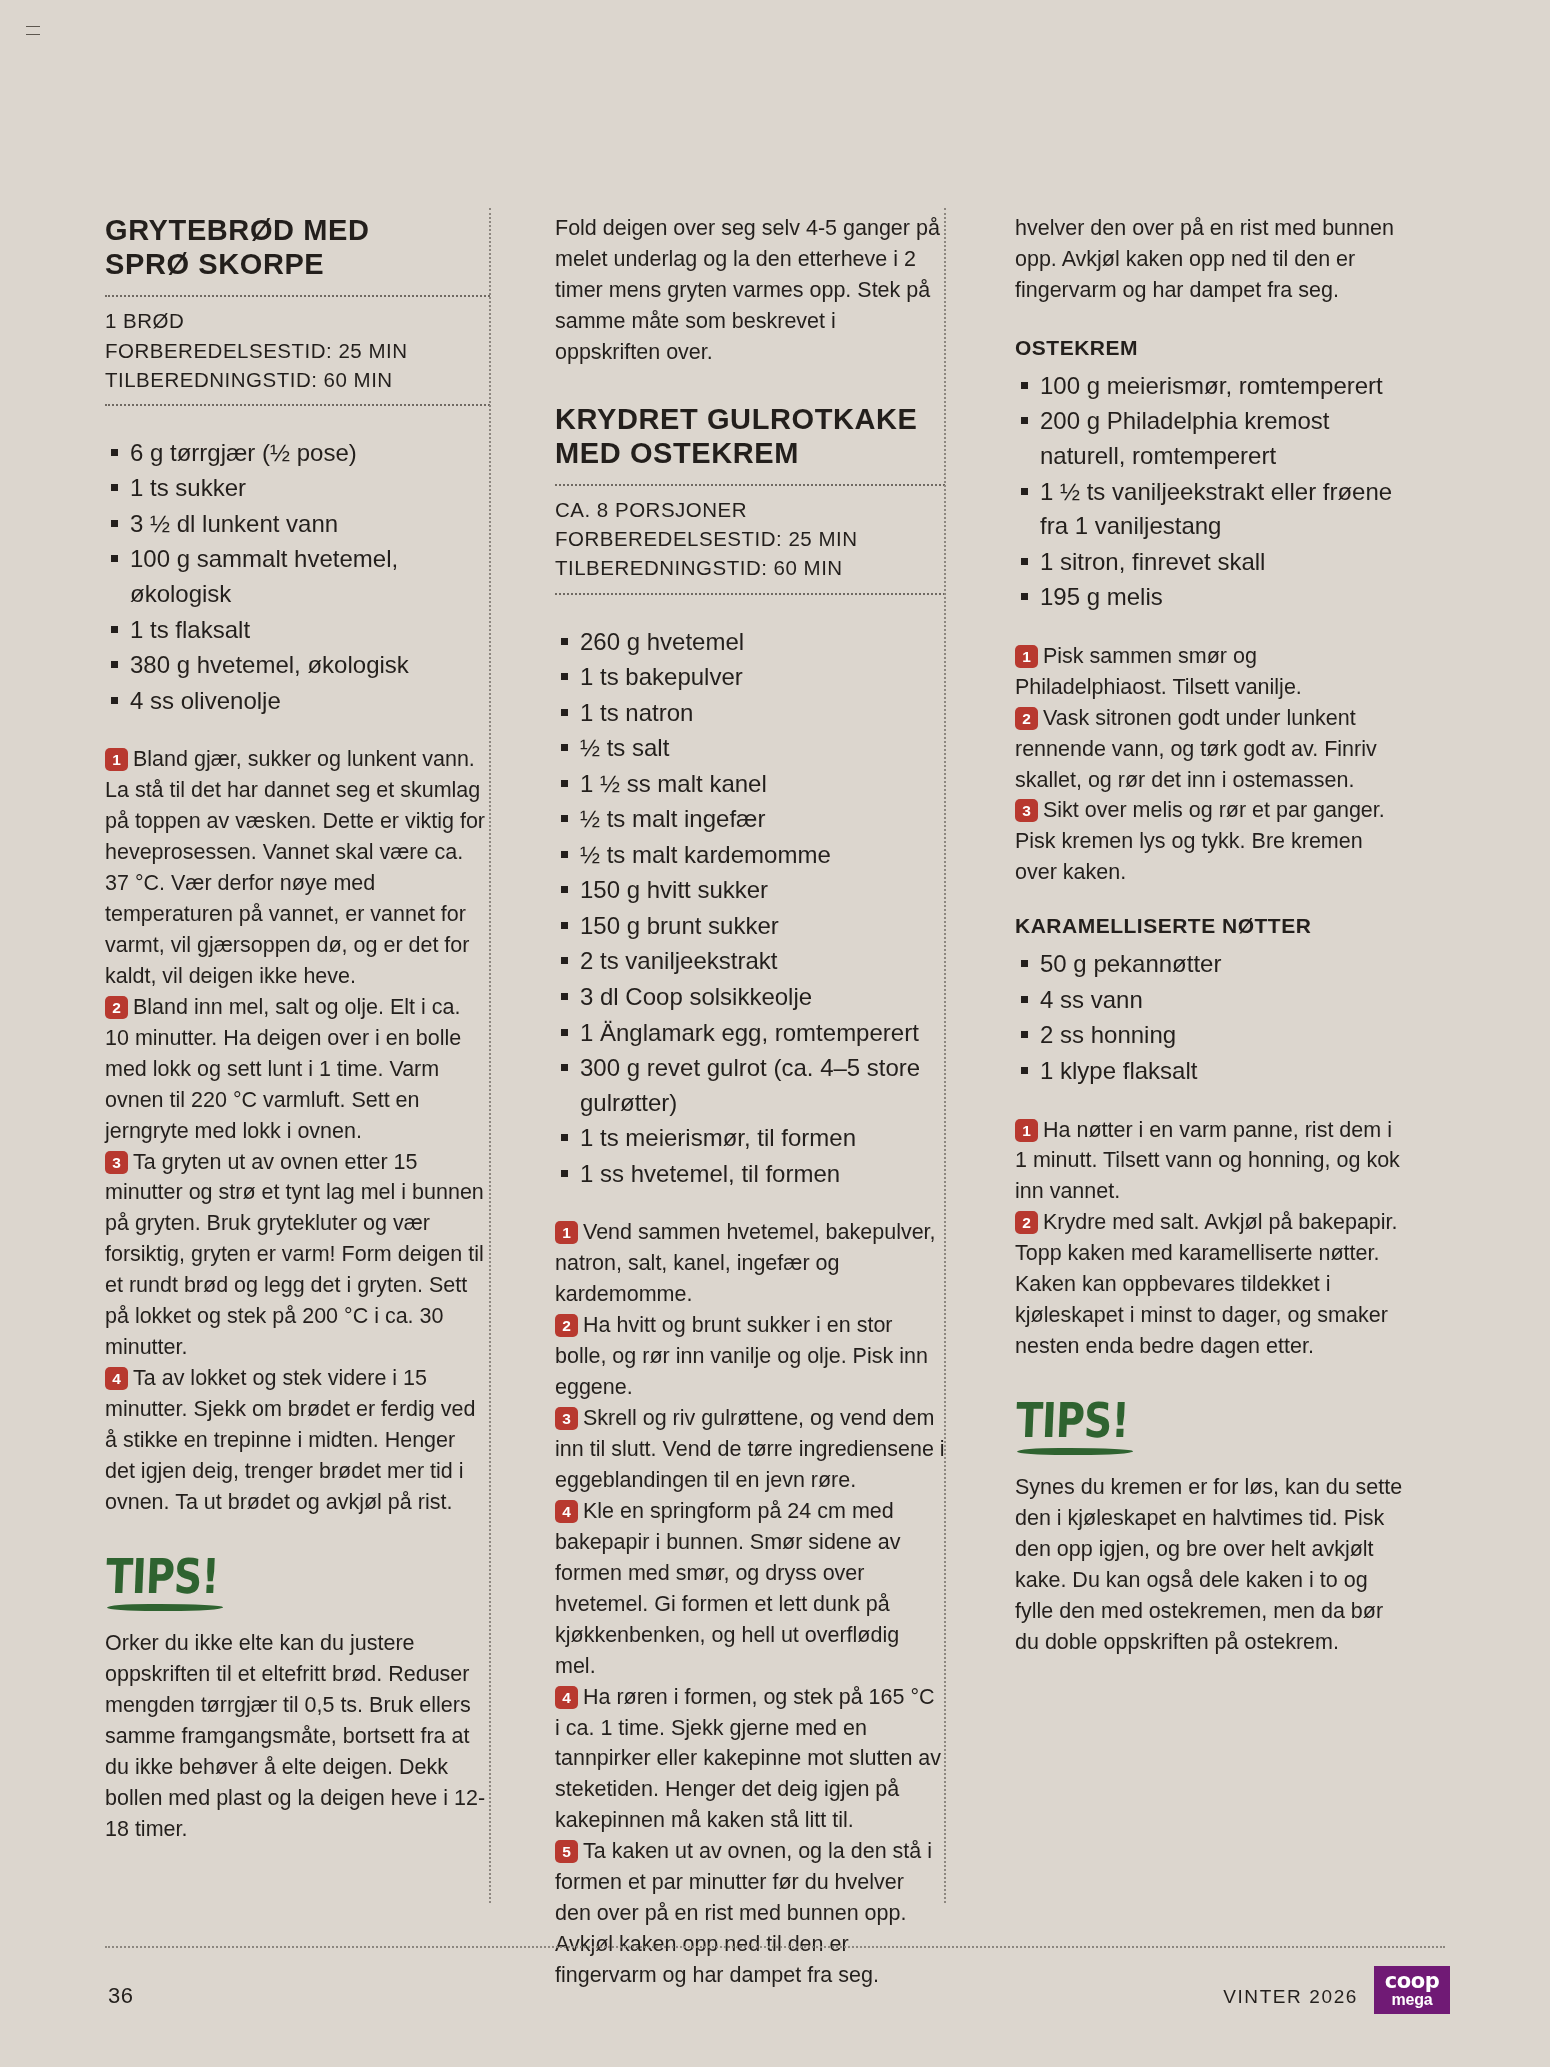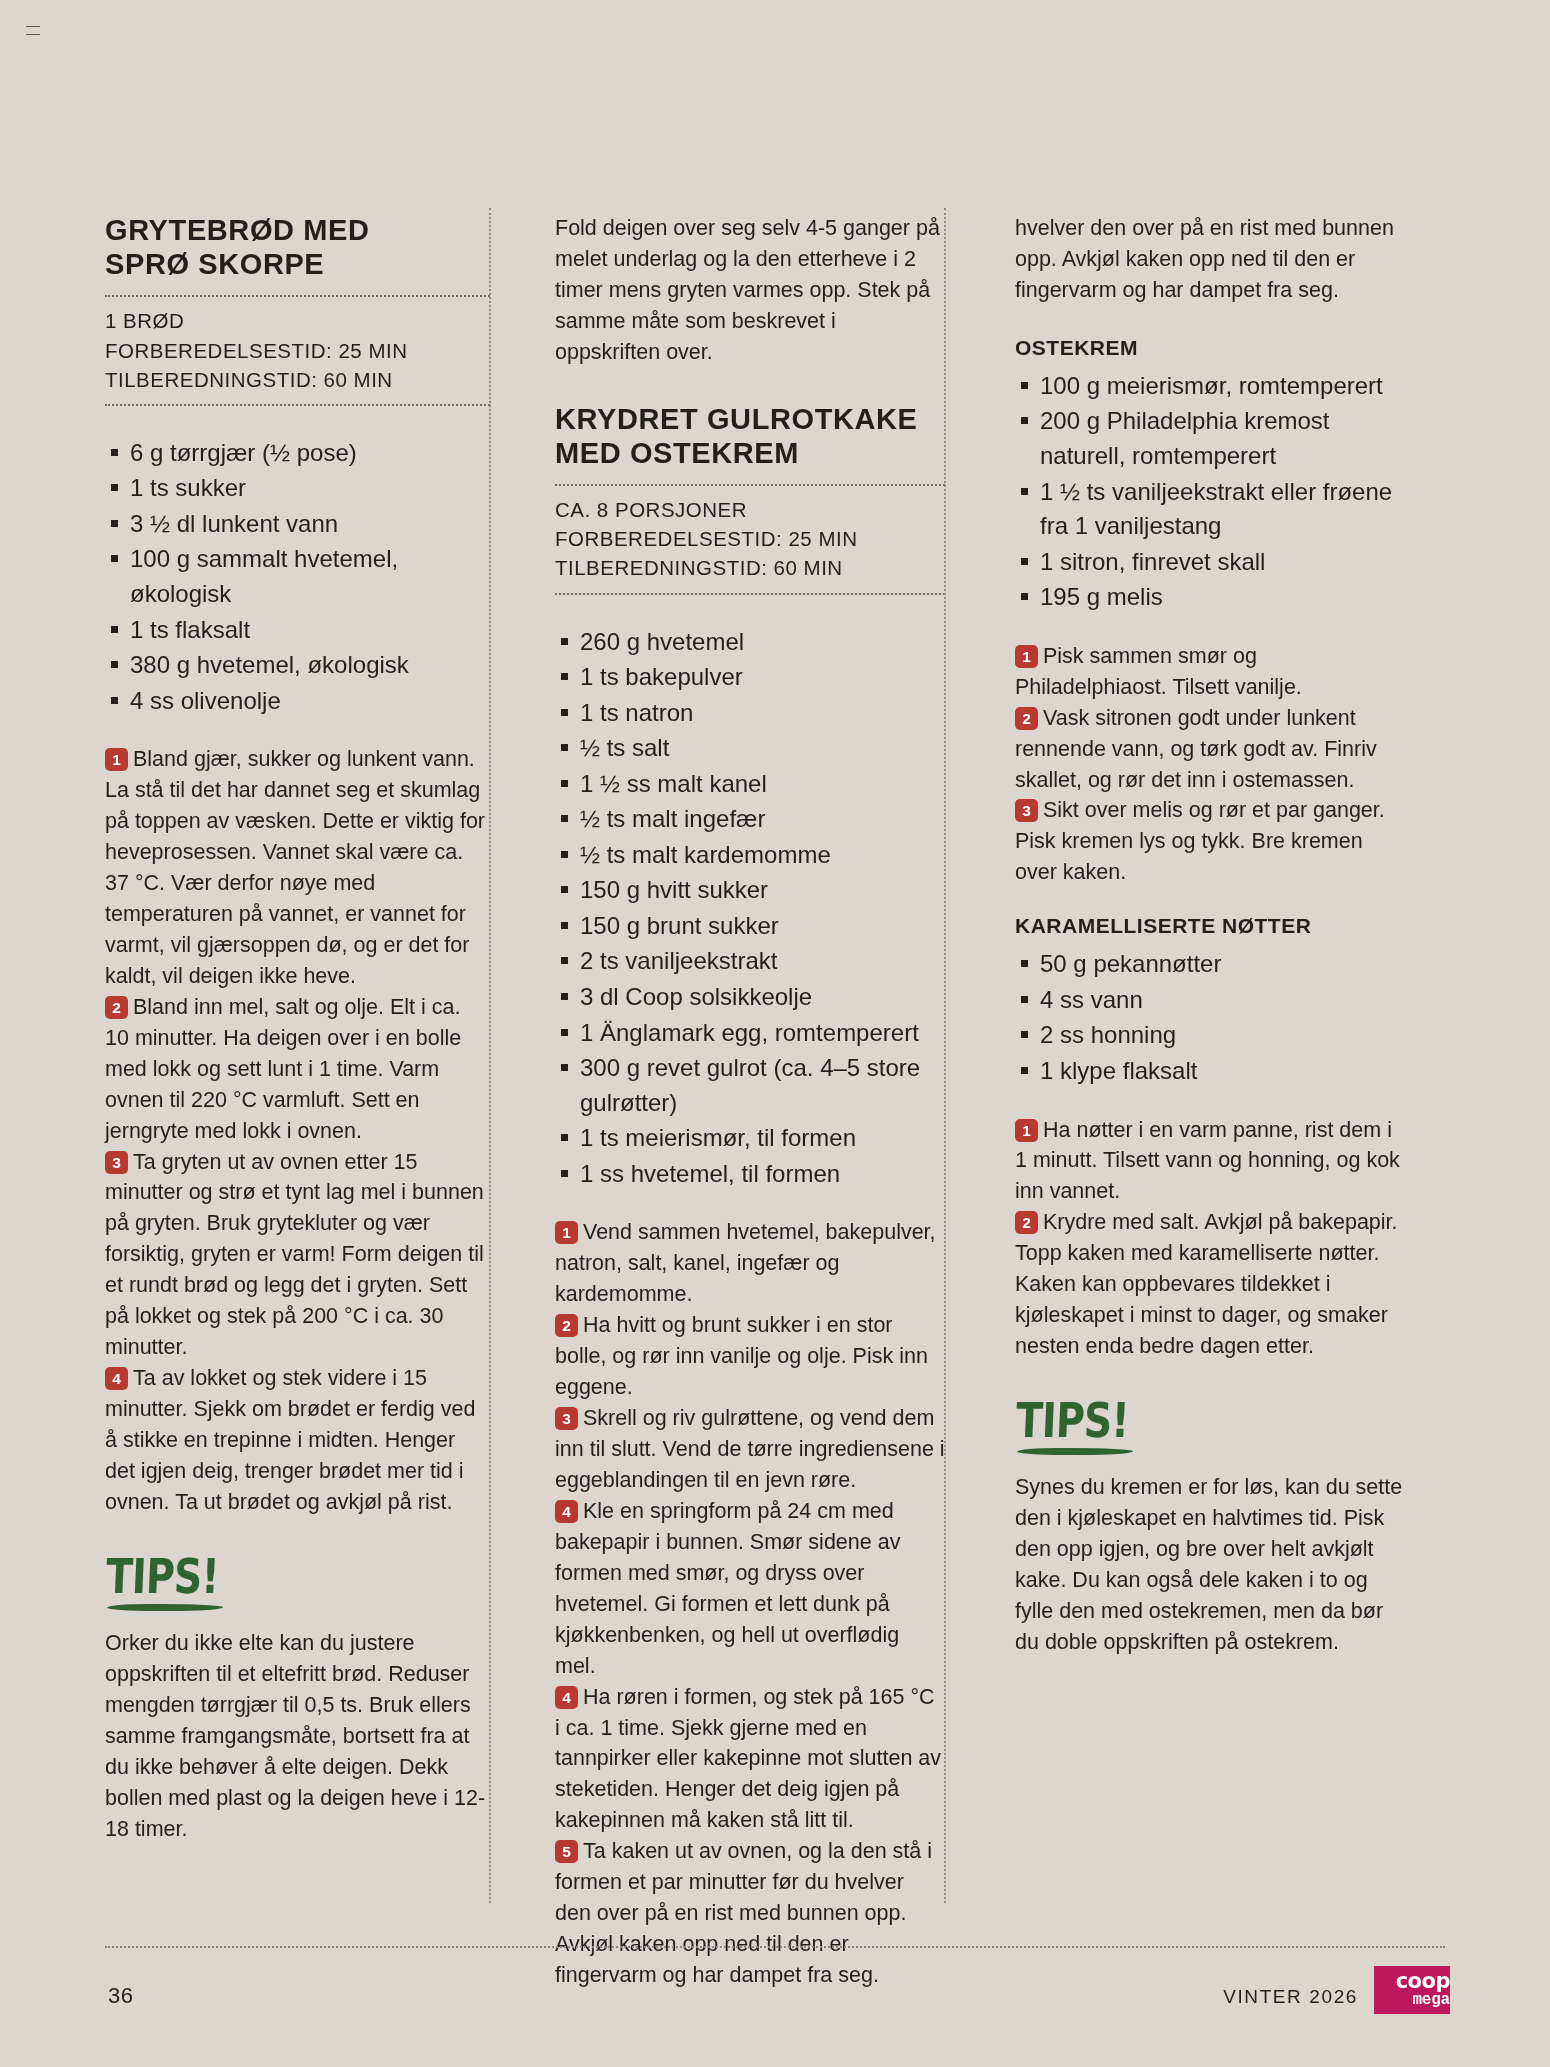--- a/index.html
+++ b/index.html
@@ -209,38 +209,38 @@
     font-size: 19px;
     letter-spacing: 1.6px;
     text-transform: uppercase;
   }
   .logo {
     position: absolute;
     right: 100px;
     top: 1958px;
     width: 76px;
     height: 48px;
-    background: #be185d;
+    background: #701a75;
     display: flex;
     flex-direction: column;
-    align-items: flex-end;
+    align-items: center;
     justify-content: center;
     gap: 0px;
   }
   .logo .logo-coop {
     color: #ffffff;
     font-family: "DejaVu Sans", sans-serif;
     font-weight: bold;
     font-size: 21px;
     line-height: 0.95;
     letter-spacing: -0.5px;
   }
   .logo .logo-mega {
     color: #ffffff;
-    font-family: Liberation Mono, monospace;
+    font-family: Liberation Sans, sans-serif;
     font-weight: bold;
     font-size: 16px;
     line-height: 1;
     letter-spacing: -0.2px;
   }
 </style>
 </head>
 <body>
 
 <div class="page">

